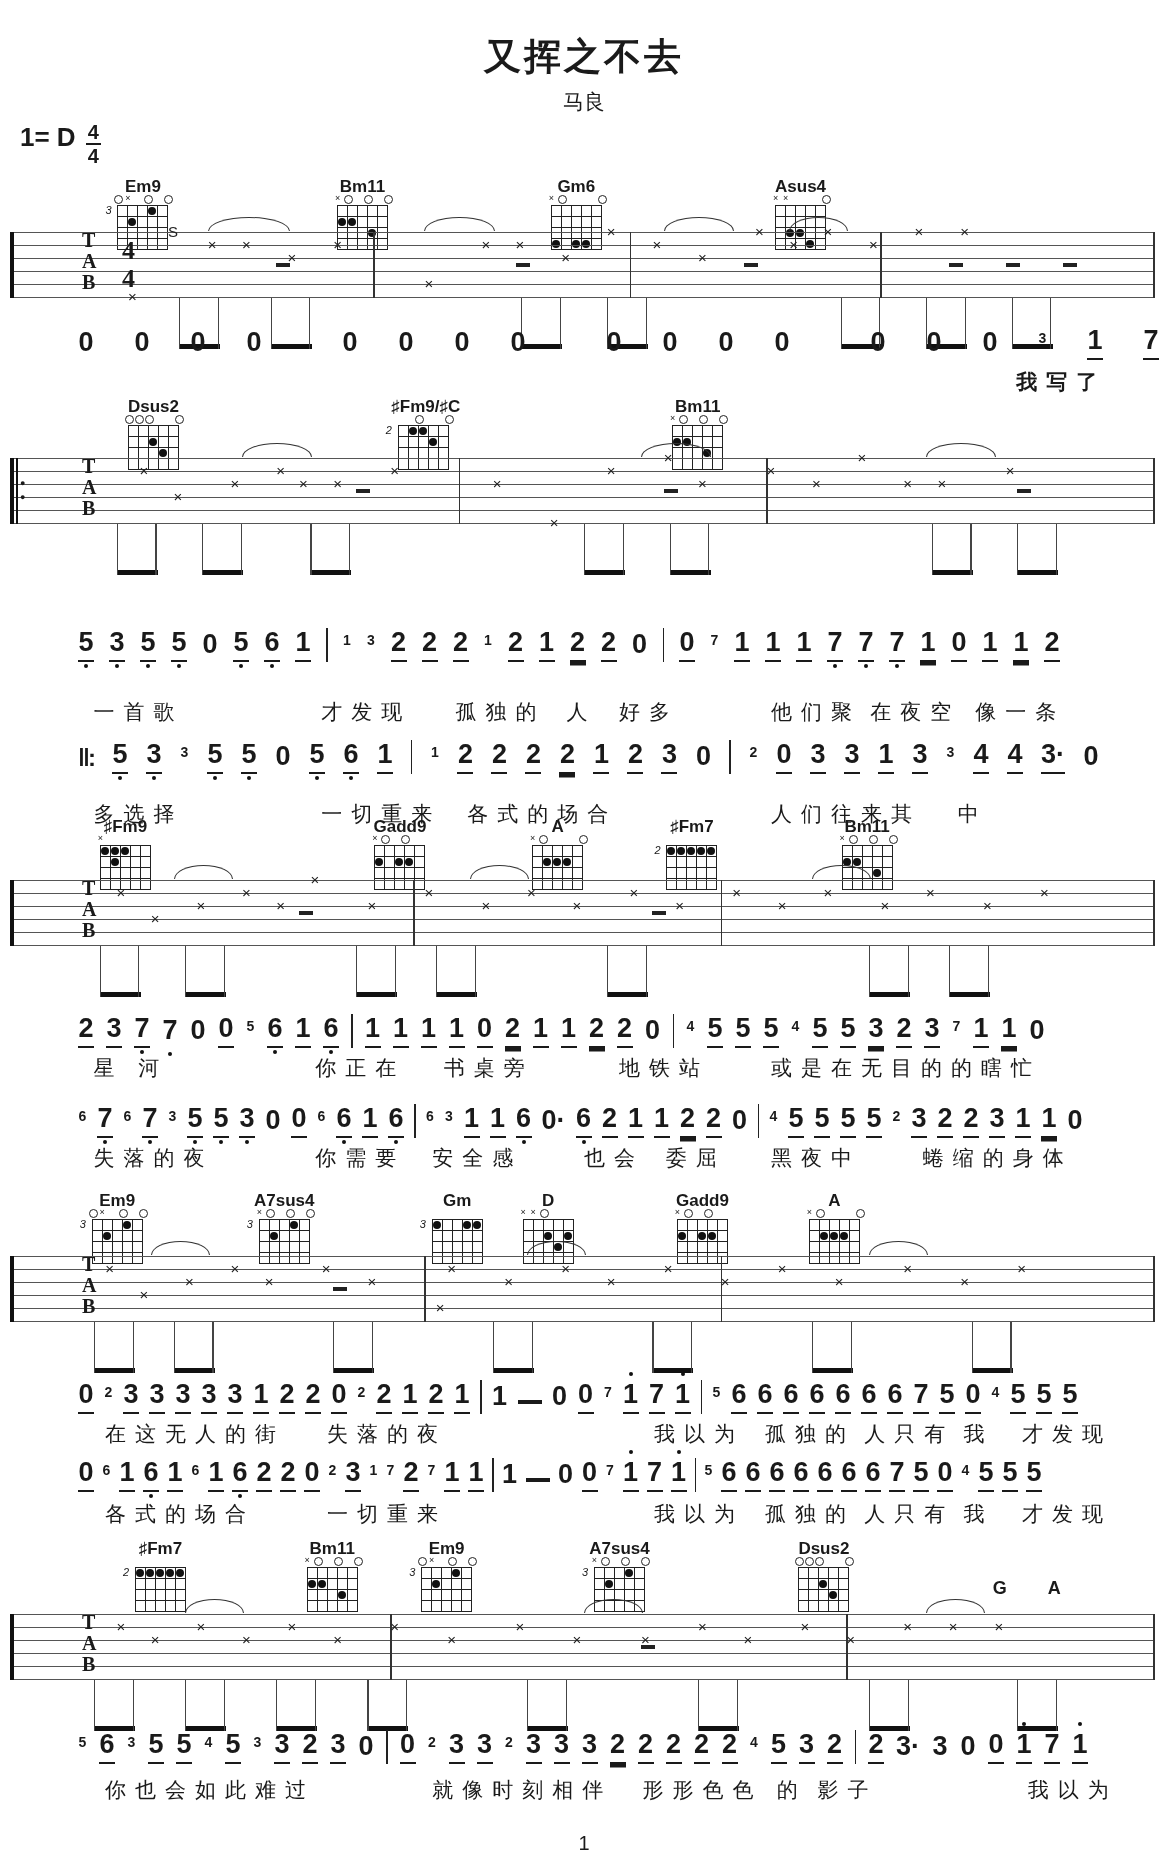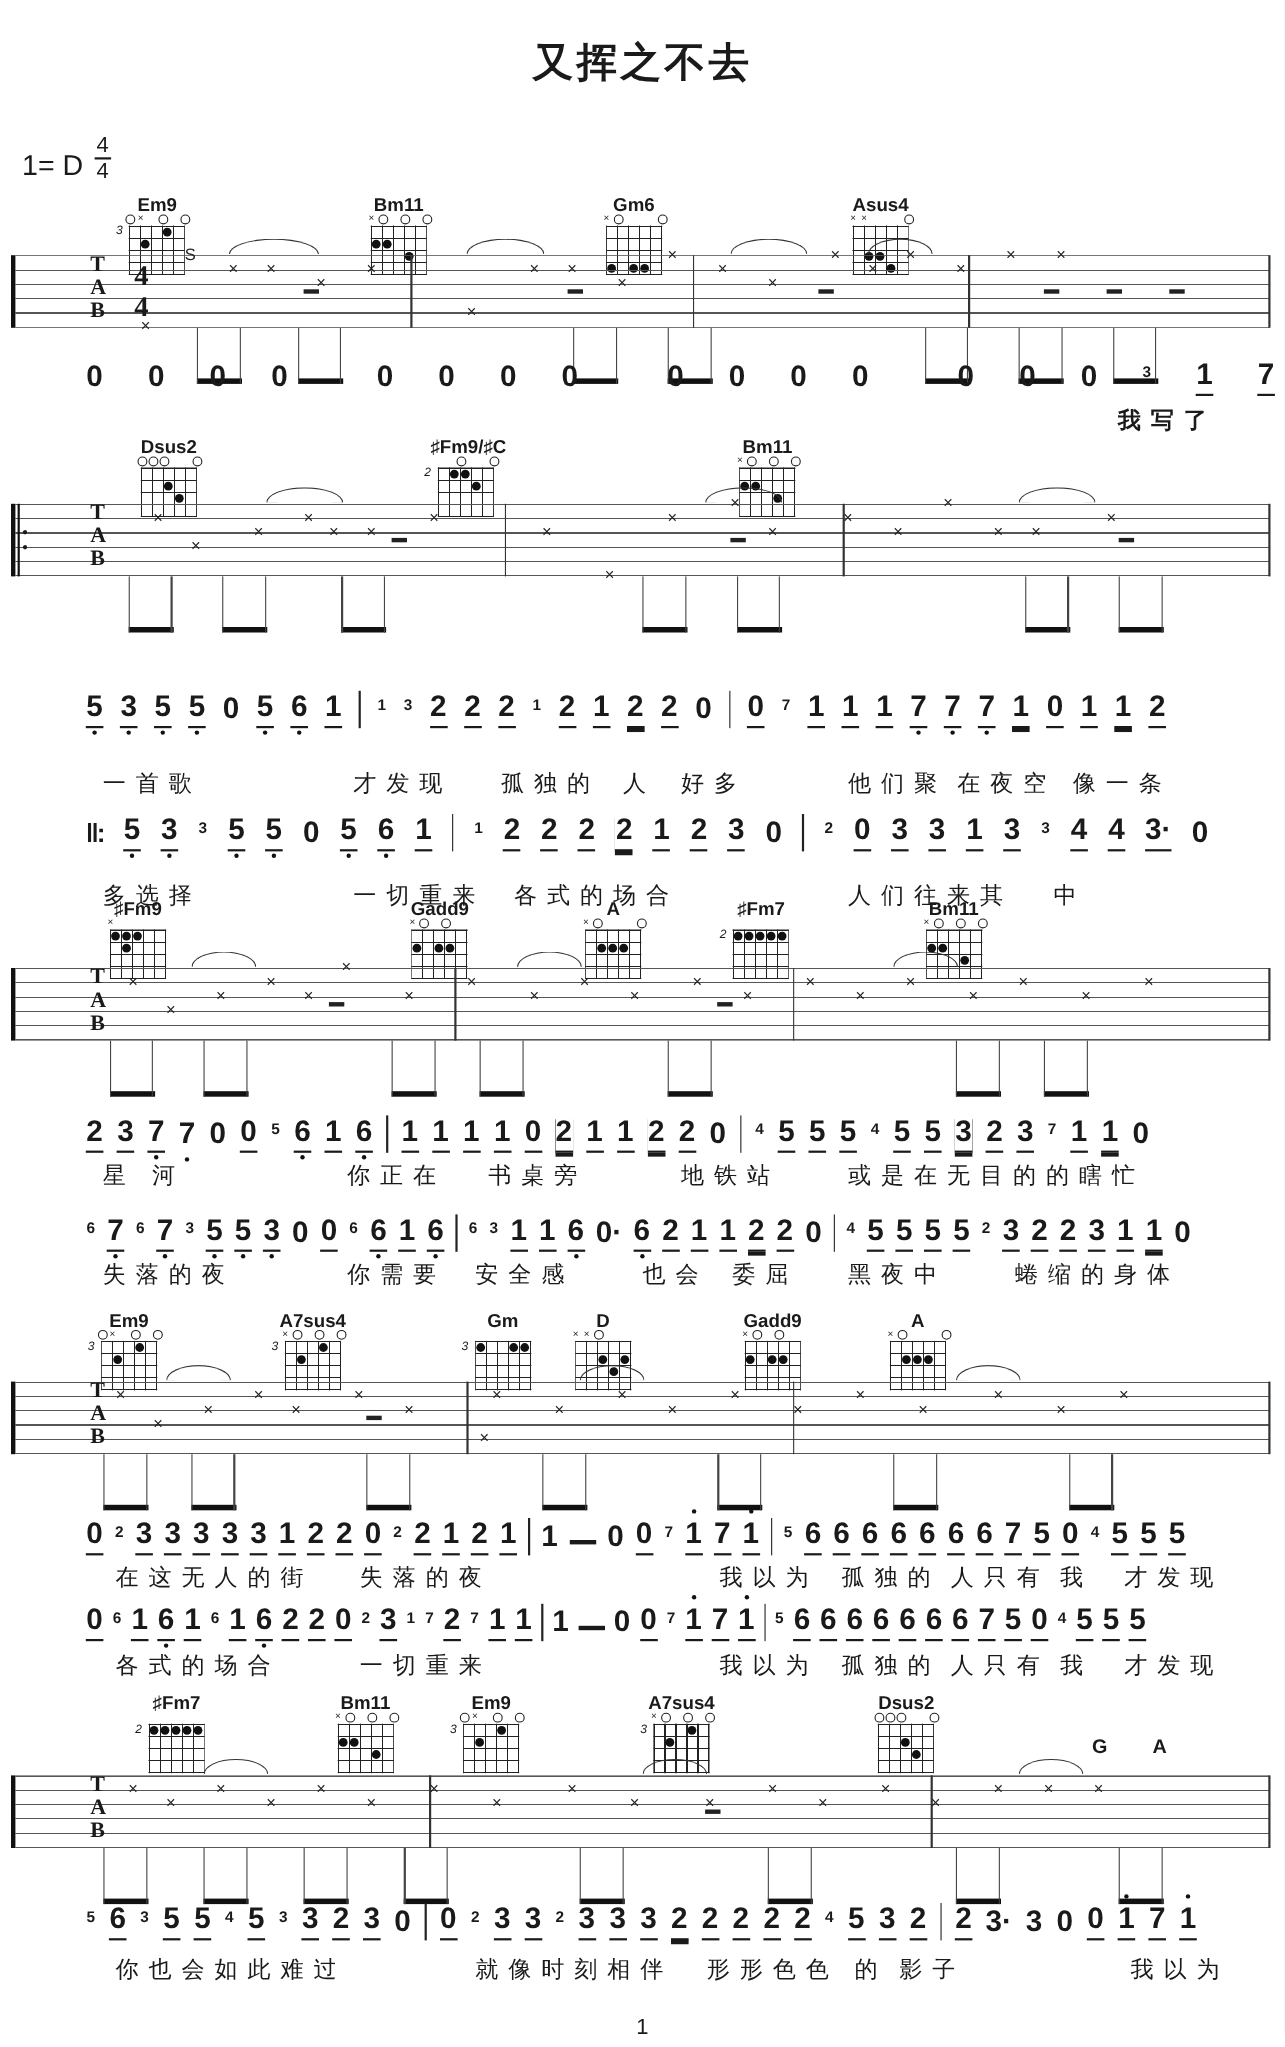--- a/index.html
+++ b/index.html
@@ -1,22 +1,22 @@
 <!DOCTYPE html>
 <html><head>
 <meta charset="utf-8">
 <style>
   html,body{margin:0;padding:0;background:#e8e8e8;}
   .canvas{position:relative;width:1168px;height:1861px;margin:0 auto;background:#fff;
           color:#1a1a1a;font-family:"Liberation Sans",sans-serif;overflow:hidden;}
   .title{position:absolute;top:32px;left:0;width:100%;text-align:center;
          font-size:37px;font-weight:bold;letter-spacing:3px;}
   .artist{position:absolute;top:88px;left:0;width:100%;text-align:center;font-size:21px;}
-  .keysig{position:absolute;top:122px;left:20px;font-size:26px;font-weight:normal;
-          display:flex;align-items:flex-end;gap:10px;}
+  .keysig{position:absolute;top:122px;left:20px;font-size:26px;font-weight:bold;
+          display:flex;align-items:flex-start;gap:10px;}
   .frac{display:inline-flex;flex-direction:column;align-items:center;font-size:20px;line-height:1;}
   .frac .fl{border-bottom:2px solid #1a1a1a;padding:0 2px 1px;}
   .frac .fb{padding-top:1px;}
   .sys{position:absolute;left:0;width:1168px;}
   
   .chord{position:absolute;top:0;width:64px;text-align:center;}
   .chord .cname{font-size:17px;font-weight:bold;white-space:nowrap;line-height:1;margin-bottom:2px;}
   .cgrid{position:relative;width:51px;height:45px;margin:10px auto 0;
      background:repeating-linear-gradient(to right,#222 0 1px,transparent 1px 10px),
                 repeating-linear-gradient(to bottom,#222 0 1px,transparent 1px 11px);}
@@ -57,20 +57,21 @@
   .mrpt{font-size:24px;font-weight:bold;letter-spacing:-2px;padding-bottom:2px;}
   .lyrics{position:absolute;left:0;width:1168px;height:26px;}
   .lyr{position:absolute;font-size:21px;letter-spacing:9px;white-space:nowrap;}
   .pagenum{position:absolute;bottom:6px;left:0;width:100%;text-align:center;font-size:20px;}
 </style>
 </head>
 <body>
 
 <div class="canvas">
   <div class="title">又挥之不去</div>
+  <div class="artist">马良</div>
   <div class="keysig">
     <span>1= D</span>
     <span class="frac">
       <span class="fl">4</span>
       <span class="fb">4</span>
     </span>
   </div>
   <div id="systems">
       <section class="sys" style="top: 178px;">
         <div class="chord" style="left: 9.5%;">

